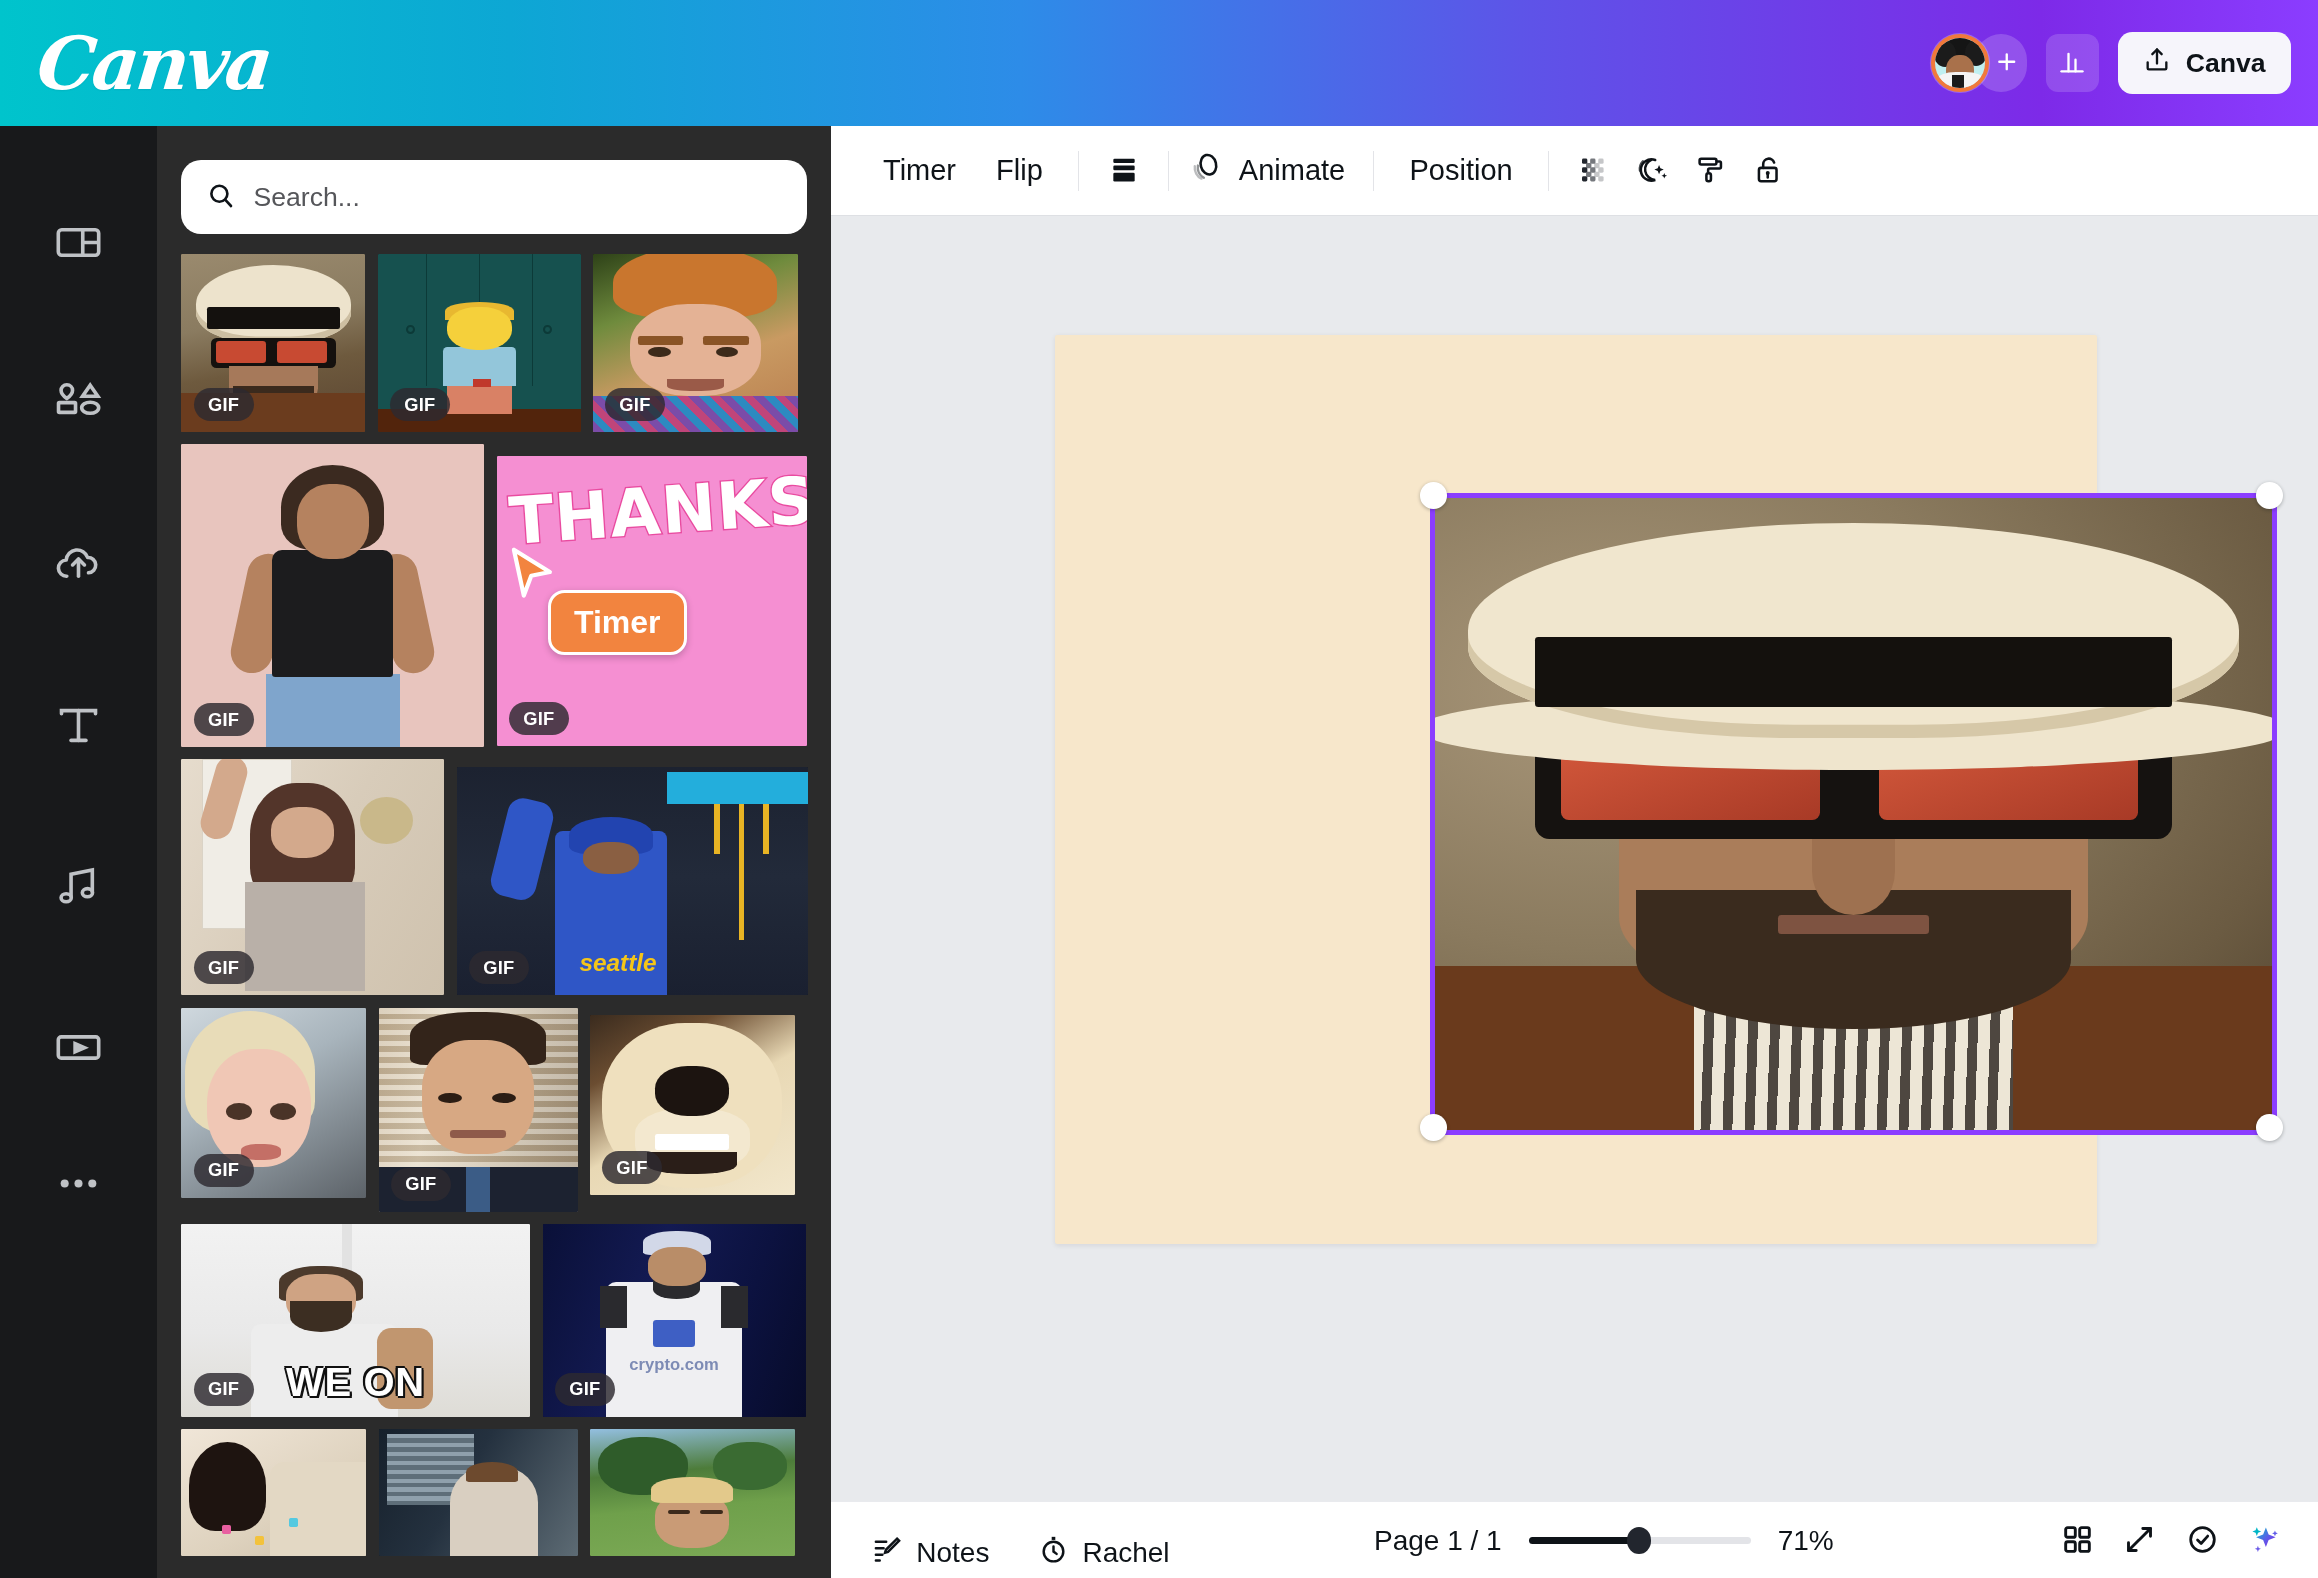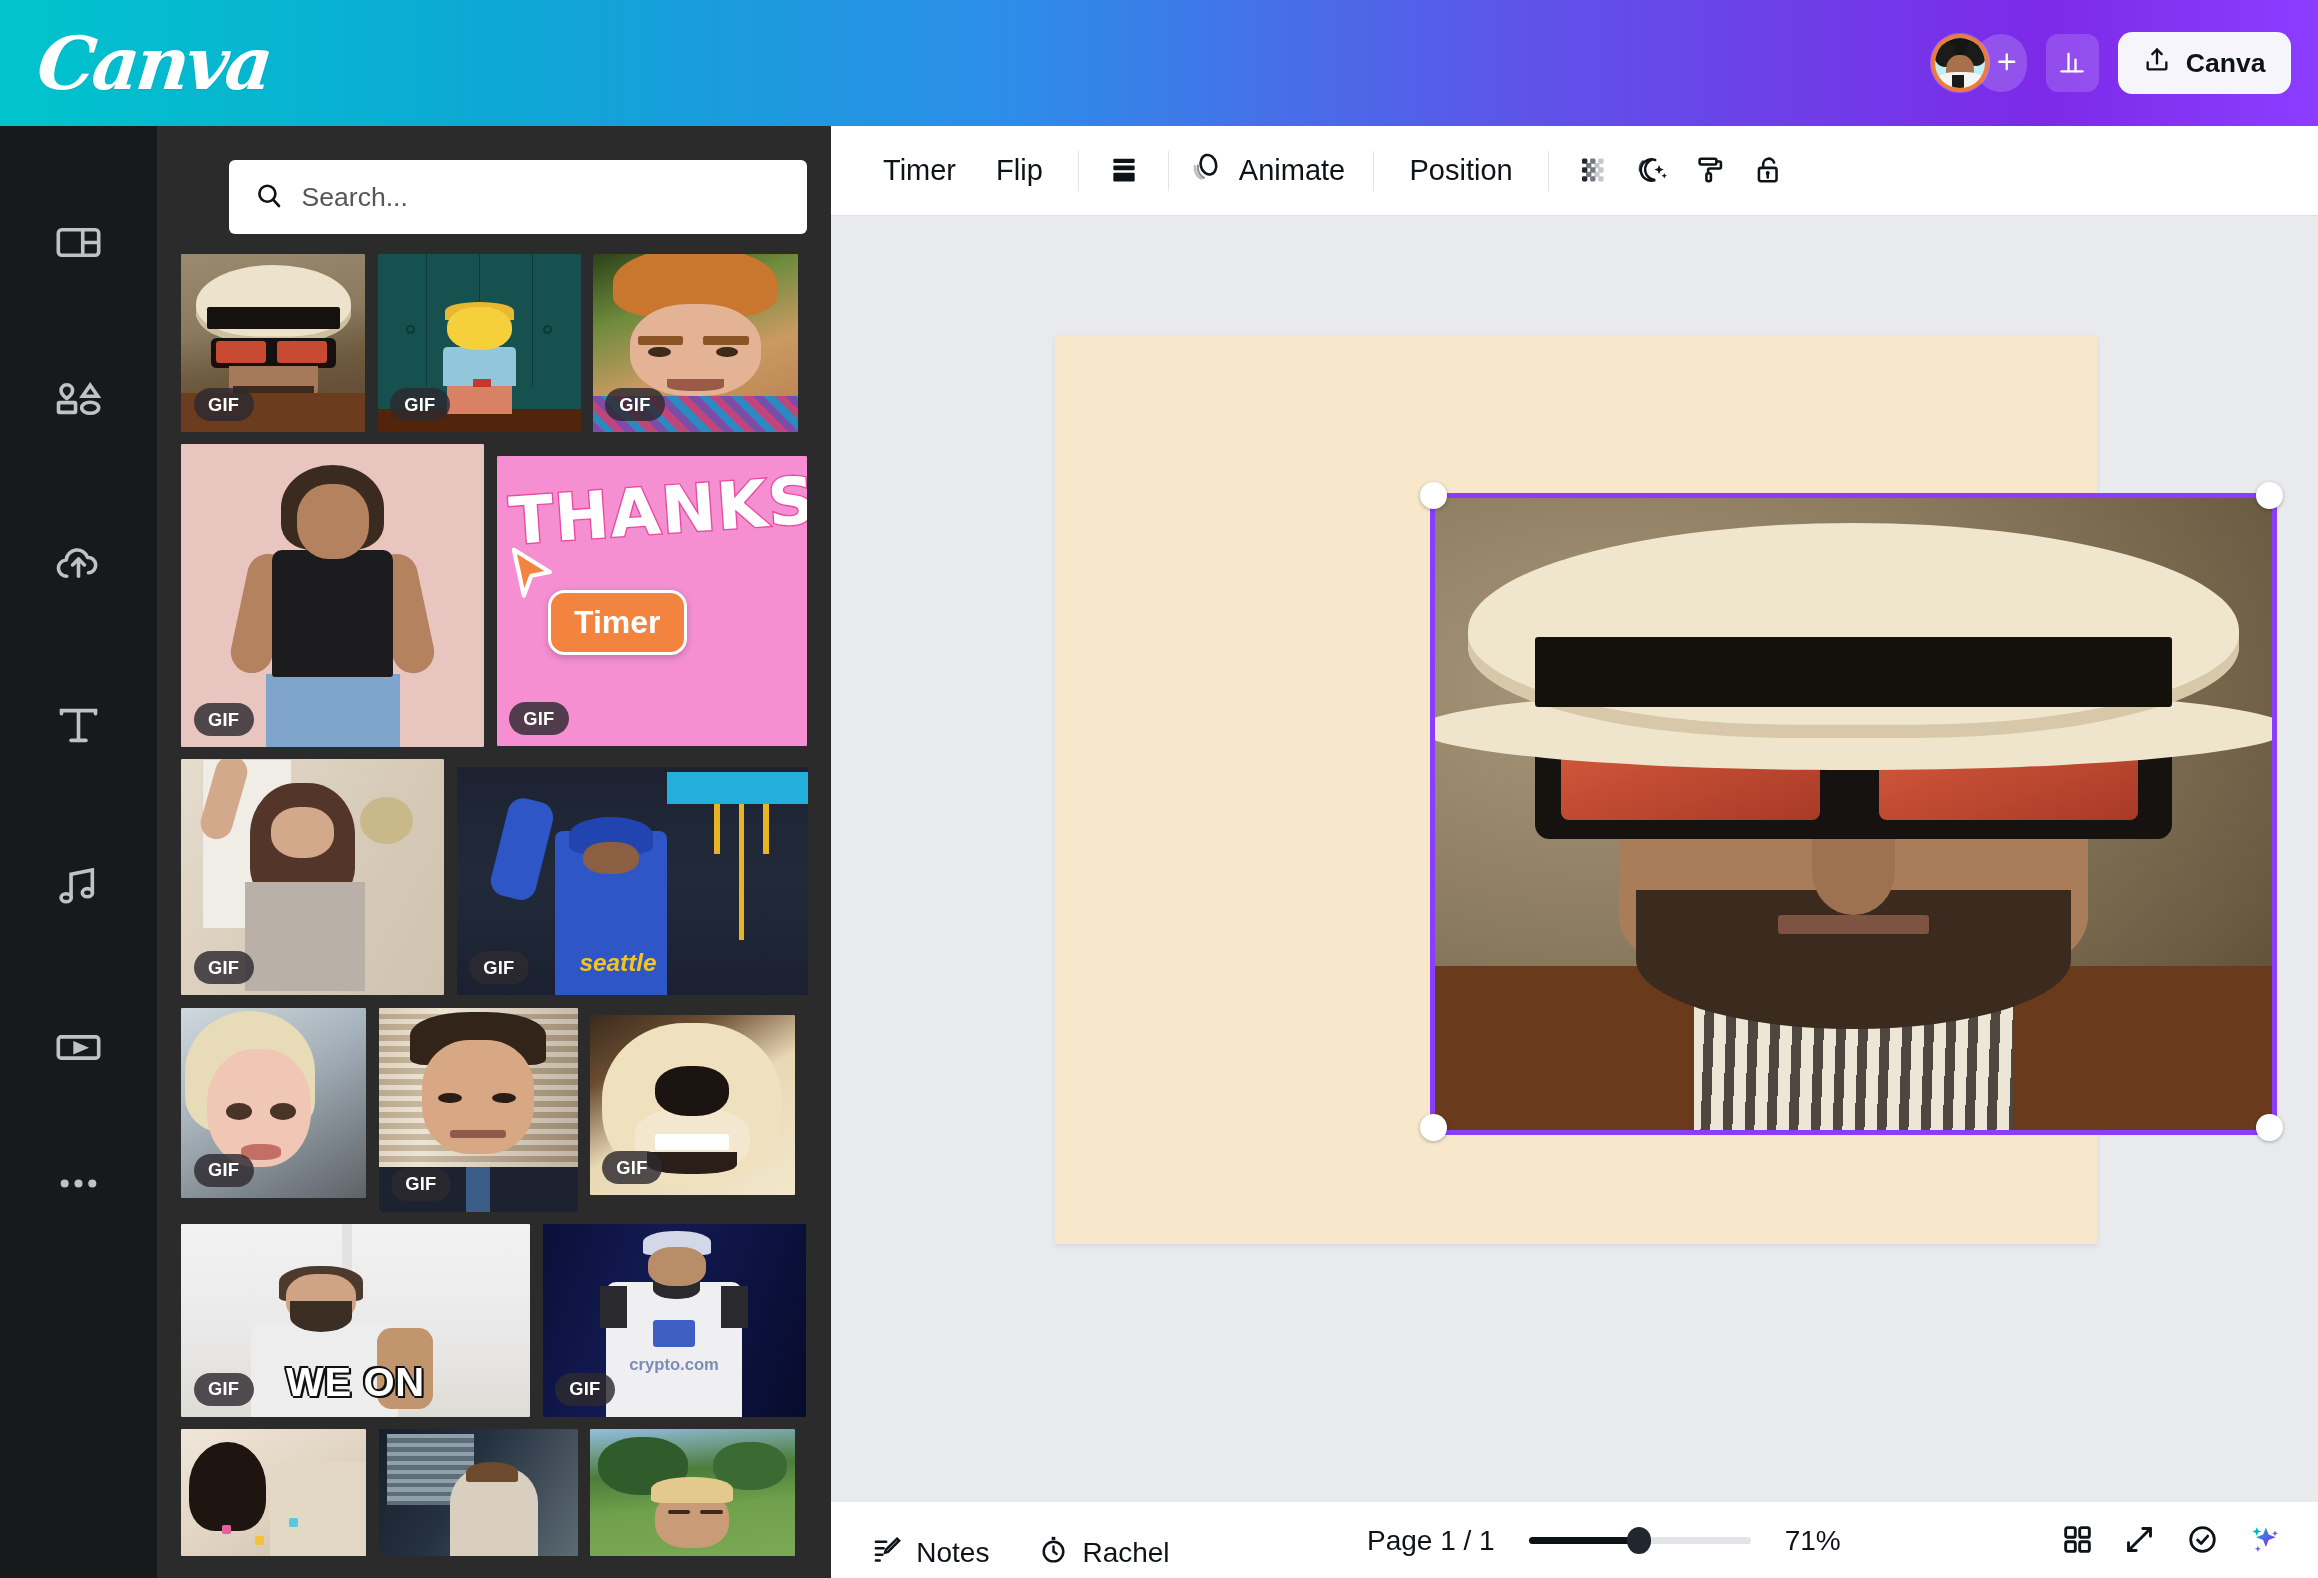--- a/index.html
+++ b/index.html
@@ -93,22 +93,22 @@
   .rail-item svg { width:51px; height:51px; }
   .rail-item.more { height:111px; }
 
   
   .panel {
     position:absolute; top:126px; left:157px; width:674px; height:1452px;
     background:#2B2B2B; overflow:hidden; z-index:20;
   }
   .search-wrap { padding:34px 24.4px 20px 24.4px; }
   .search-box {
-    height:74px; background:#fff; border-radius:6px;
-    display:flex; align-items:center; padding:0 24.4px; gap:17.7px;margin-left:48px;
+    height:74px; background:#fff; border-radius:20px;
+    display:flex; align-items:center; padding:0 24.4px; gap:17.7px;
   }
   .search-box svg { width:30px; height:30px; flex:0 0 auto; color:#0E1318; }
   .search-box .ph { font-size:26.6px; color:#55565A; }
 
   .grid { padding:0 24.4px; }
   .row { display:flex; gap:12.2px; margin-bottom:12.2px; align-items:flex-start; }
   .tile {
     position:relative; overflow:hidden; background:#111;
     border-radius:1.1px; flex:0 0 auto;
   }
@@ -336,21 +336,21 @@
     position:absolute; left:831px; top:1501px; width:1487px; height:78px;
     background:#fff; display:flex; align-items:center; z-index:25;
     border-top:1.1px solid #E9EAEE;
   }
   .bb-item {
     display:flex; align-items:center; gap:13.3px;
     font-size:28px; color:#0E1318; padding:0 16.6px;
   }
   .bb-item svg { width:31px; height:31px; }
   .bb-left { display:flex; align-items:center; margin-left:24.4px; gap:15.5px;margin-top:24px; }
-  .bb-center { display:flex; align-items:center; gap:34px; margin-left:auto; }
+  .bb-center { display:flex; align-items:center; gap:27px; margin-left:auto; }
   .bb-page { font-size:28px; color:#0E1318; white-space:nowrap; }
   .slider { position:relative; width:222px; height:7.8px; display:flex; align-items:center; }
   .slider .track { position:absolute; left:0; width:222px; height:6.6px; background:#E3E4E8; border-radius:4.4px; }
   .slider .fill  { position:absolute; left:0; width:109px; height:6.6px; background:#0E1318; border-radius:4.4px; }
   .slider .knob  { position:absolute; left:98px; width:24.4px; height:26.6px; background:#22262E; border-radius:50%; }
   .bb-zoom { font-size:28px; color:#0E1318; min-width:83px; }
   .bb-right { display:flex; align-items:center; gap:4.4px; margin-left:auto; margin-right:24.4px; }
   .bb-icon { width:58px; height:58px; display:flex; align-items:center; justify-content:center; color:#0E1318; }
   .bb-icon svg { width:33px; height:33px; }
 </style>

